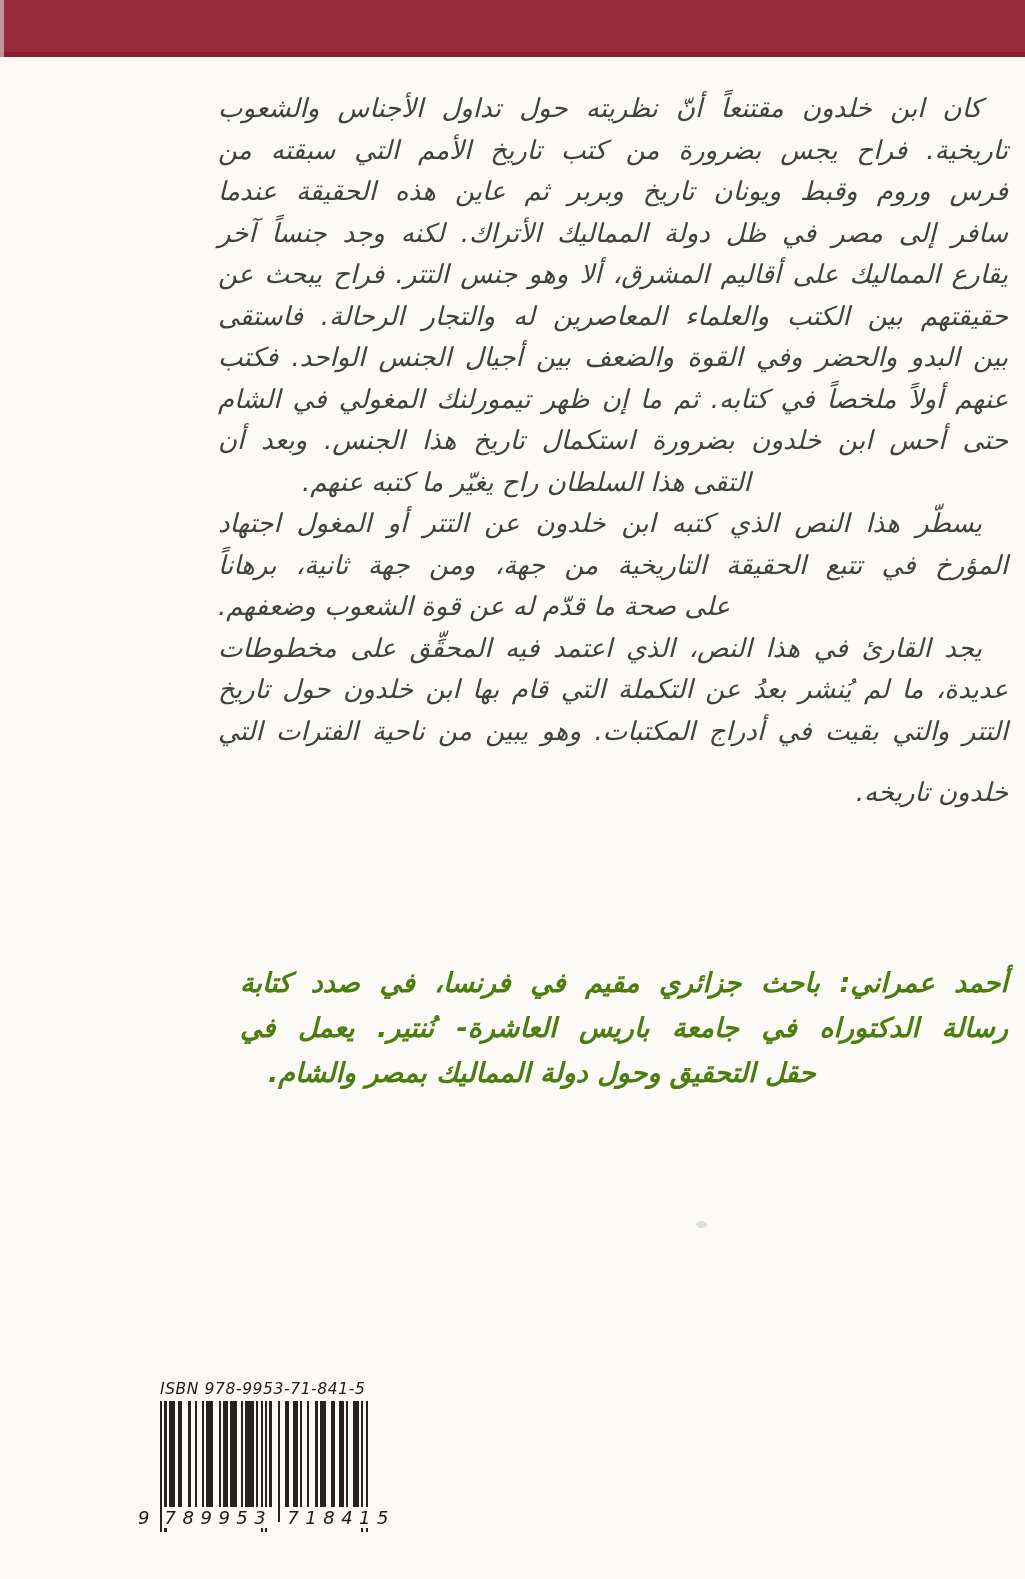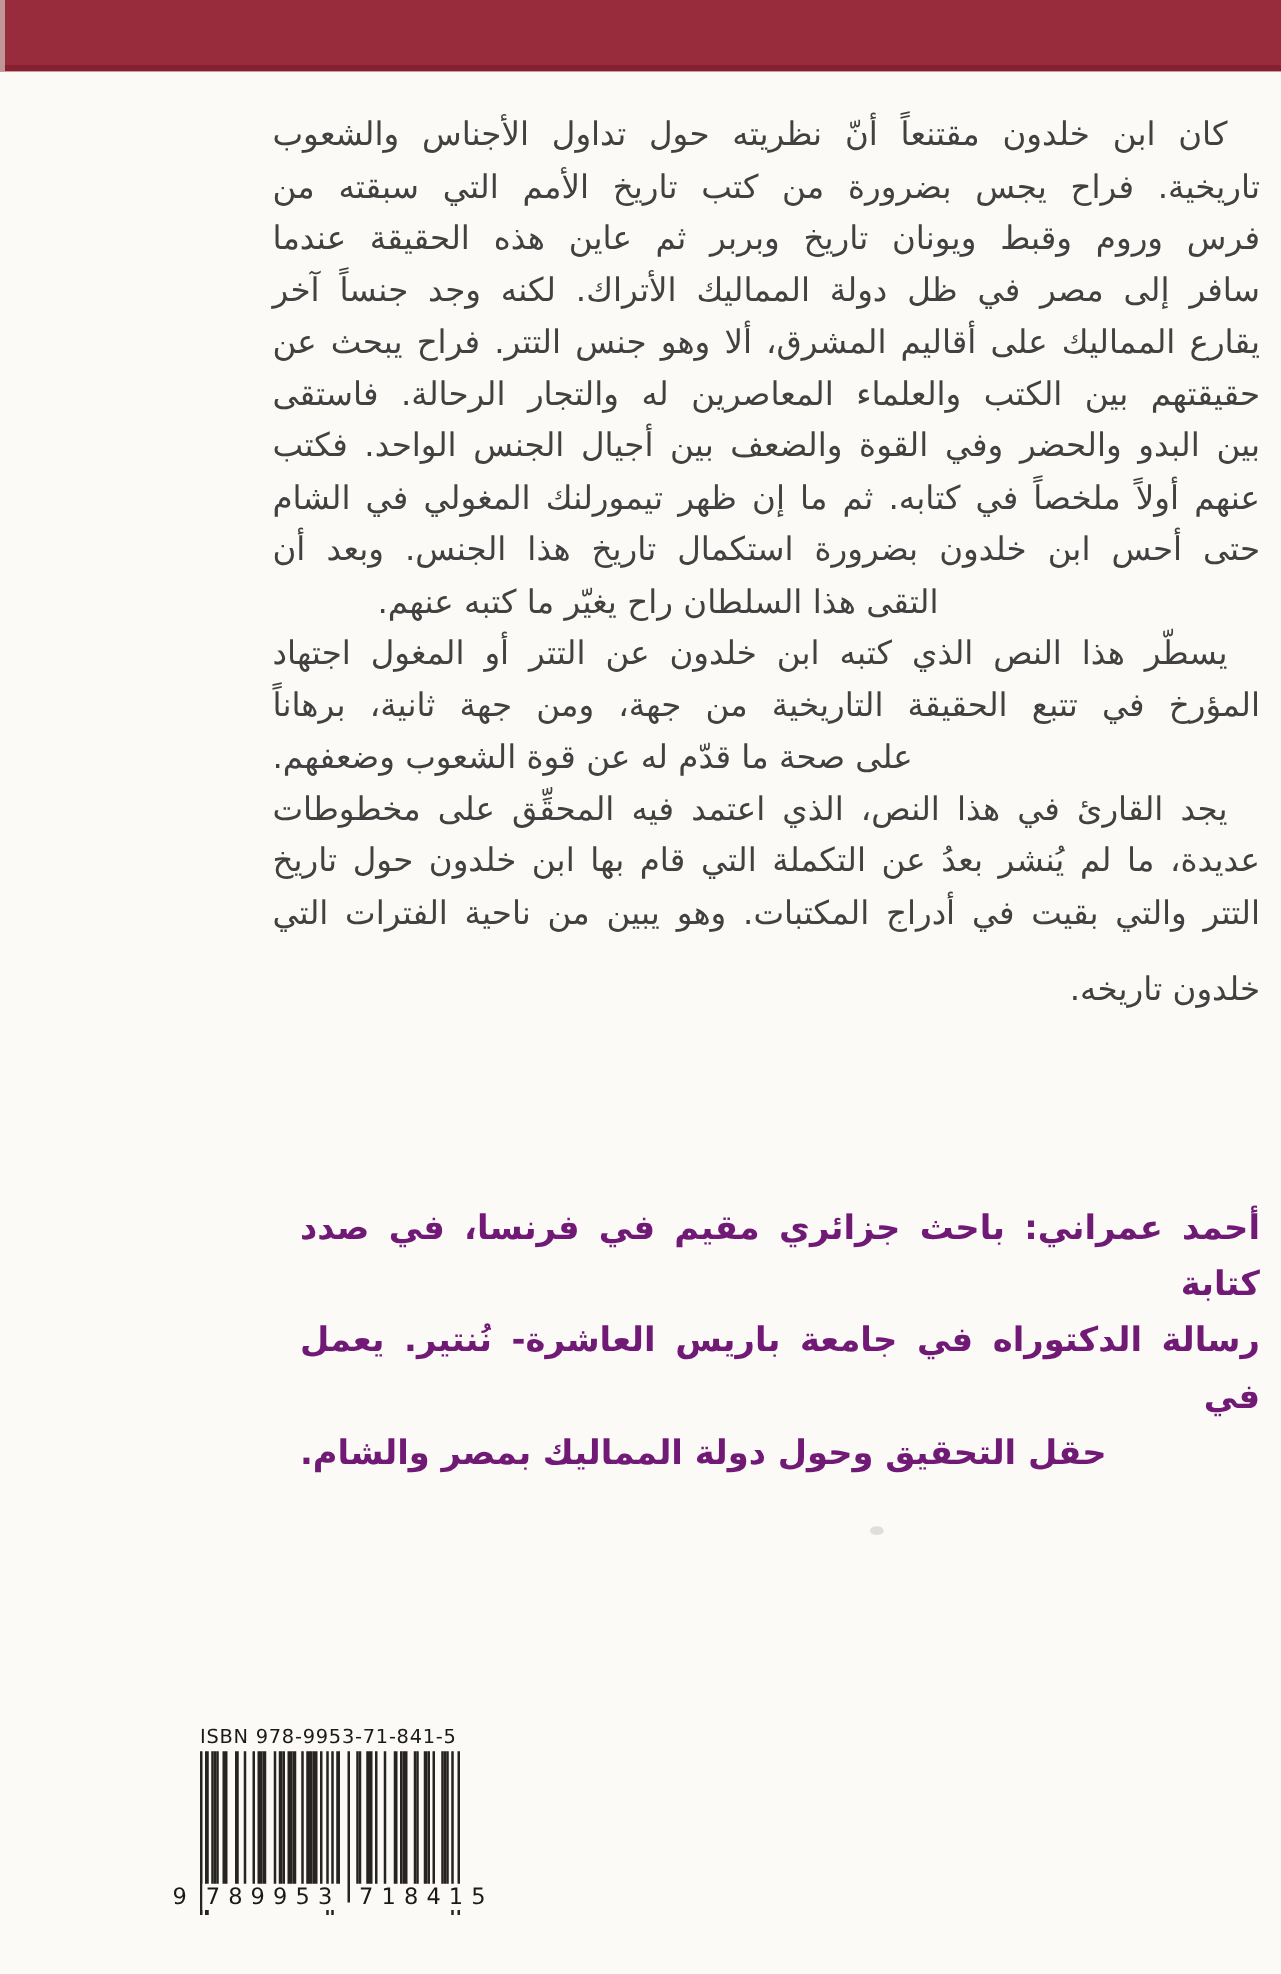--- a/index.html
+++ b/index.html
@@ -2,20 +2,21 @@
 <html><head>
 <meta charset="utf-8">
 <style>
   html,body{margin:0;padding:0;}
   .page{
     position:relative;
     width:1025px;height:1579px;
     background:#fbfaf7;
     overflow:hidden;
     font-family:"DejaVu Sans", sans-serif;
+    font-style:italic;
   }
   .top-band{
     position:absolute;left:0;top:0;width:1025px;height:52px;
     border-bottom:5px solid;
   }
   .band-sliver{
     position:absolute;left:0;top:0;width:4px;height:57px;
     background:#c9a9a8;opacity:.85;
   }
   .body-text{
@@ -30,21 +31,21 @@
   }
   .line.align-left{text-align:left;text-align-last:left;}
   .line.align-right{text-align:left;text-align-last:right;margin-top:20px;}
   .bio{
     position:absolute;left:218px;top:960px;width:790px;
     padding-left:22px;box-sizing:border-box;
     direction:rtl;
     font-size:27px;line-height:45px;font-weight:bold;
   }
   .bio .line{text-align:justify;text-align-last:justify;}
-  .bio .line.align-left{text-align:left;text-align-last:left;}
+  .bio .line.align-left{text-align:left;text-align-last:left;margin-left:28px;}
   .barcode-block{position:absolute;left:138px;top:1380px;width:260px;}
   .isbn-label{
     margin-left:22px;
     font-size:15.5px;letter-spacing:.6px;
     color:#1c1a19;white-space:nowrap;
   }
   .bars{
     margin-left:22px;margin-top:3px;
     width:209px;height:132px;
     display:flex;align-items:flex-start;
@@ -87,21 +88,21 @@
       <div class="line align-left" style="padding-left: 84px;">التقى هذا السلطان راح يغيّر ما كتبه عنهم.</div>
       <div class="line" style="padding-right: 26px;">يسطّر هذا النص الذي كتبه ابن خلدون عن التتر أو المغول اجتهاد</div>
       <div class="line">المؤرخ في تتبع الحقيقة التاريخية من جهة، ومن جهة ثانية، برهاناً</div>
       <div class="line align-left">على صحة ما قدّم له عن قوة الشعوب وضعفهم.</div>
       <div class="line" style="padding-right: 26px;">يجد القارئ في هذا النص، الذي اعتمد فيه المحقِّق على مخطوطات</div>
       <div class="line">عديدة، ما لم يُنشر بعدُ عن التكملة التي قام بها ابن خلدون حول تاريخ</div>
       <div class="line">التتر والتي بقيت في أدراج المكتبات. وهو يبين من ناحية الفترات التي</div>
       <div class="line align-right">خلدون تاريخه.</div>
     </div>
 
-  <div class="bio" id="bio" style="color: #701a75;">
+  <div class="bio" id="bio" style="color: #4d7c0f;">
       <div class="line">أحمد عمراني: باحث جزائري مقيم في فرنسا، في صدد كتابة</div>
       <div class="line">رسالة الدكتوراه في جامعة باريس العاشرة- نُنتير. يعمل في</div>
       <div class="line align-left">حقل التحقيق وحول دولة المماليك بمصر والشام.</div>
     </div>
 
   <div class="barcode-block">
     <div class="isbn-label">ISBN 978-9953-71-841-5</div>
     <div class="bars" id="bars">
         <div class="m" style="height: 131px; background: rgb(38, 35, 33);"></div>
         <div class="m" style="height: 131px; background: transparent;"></div>

